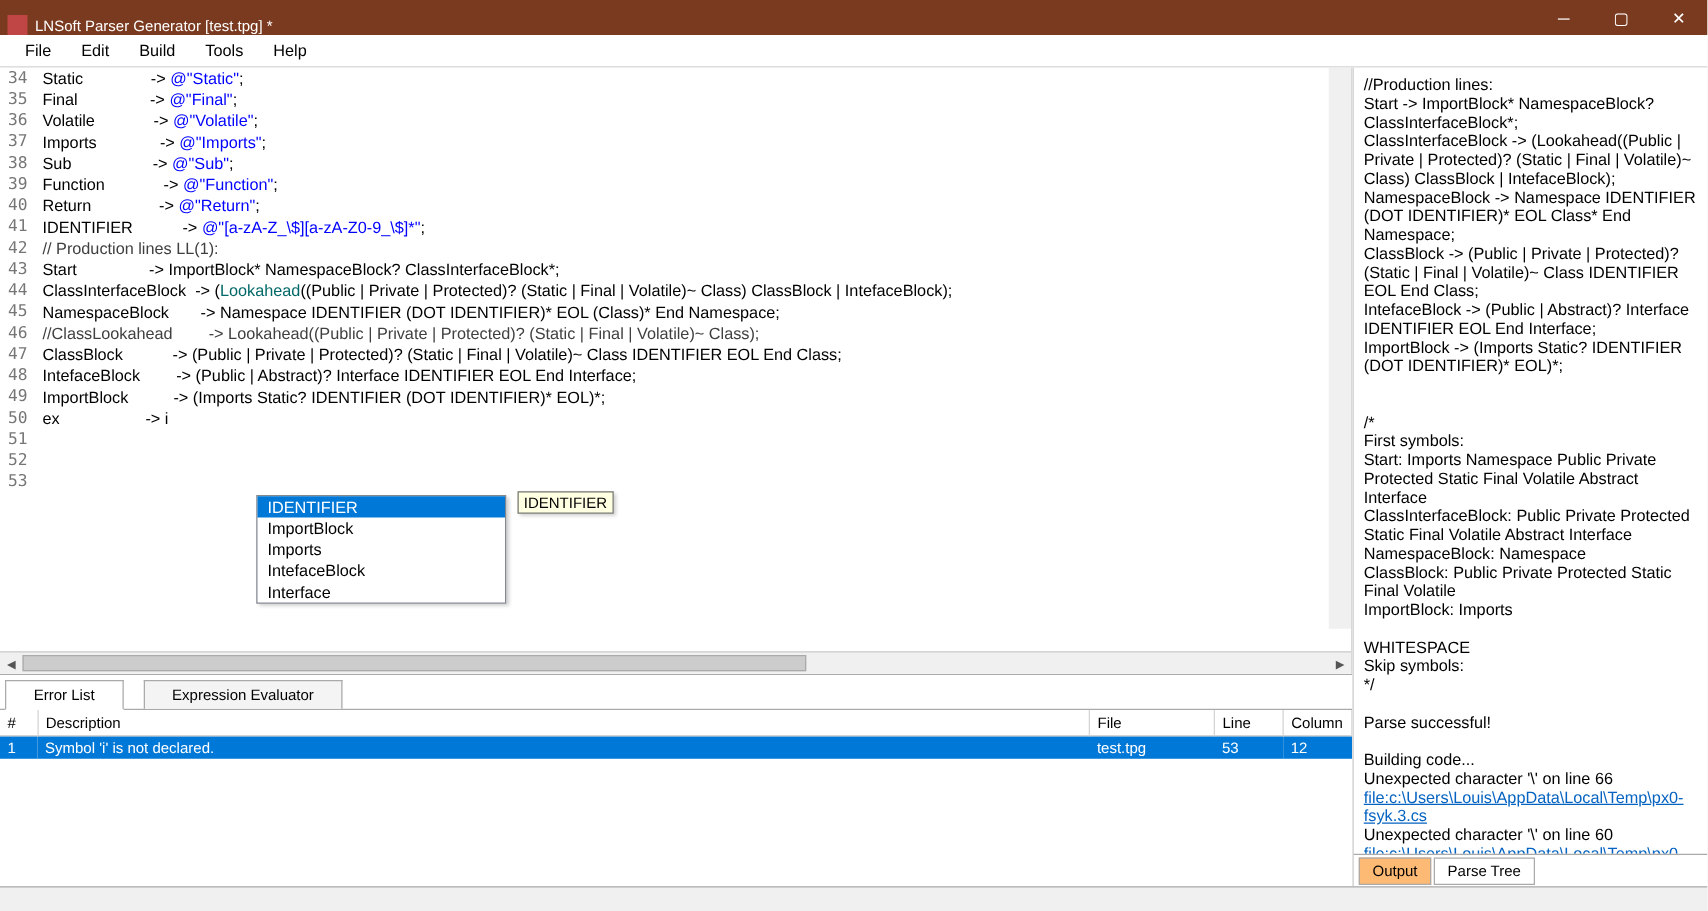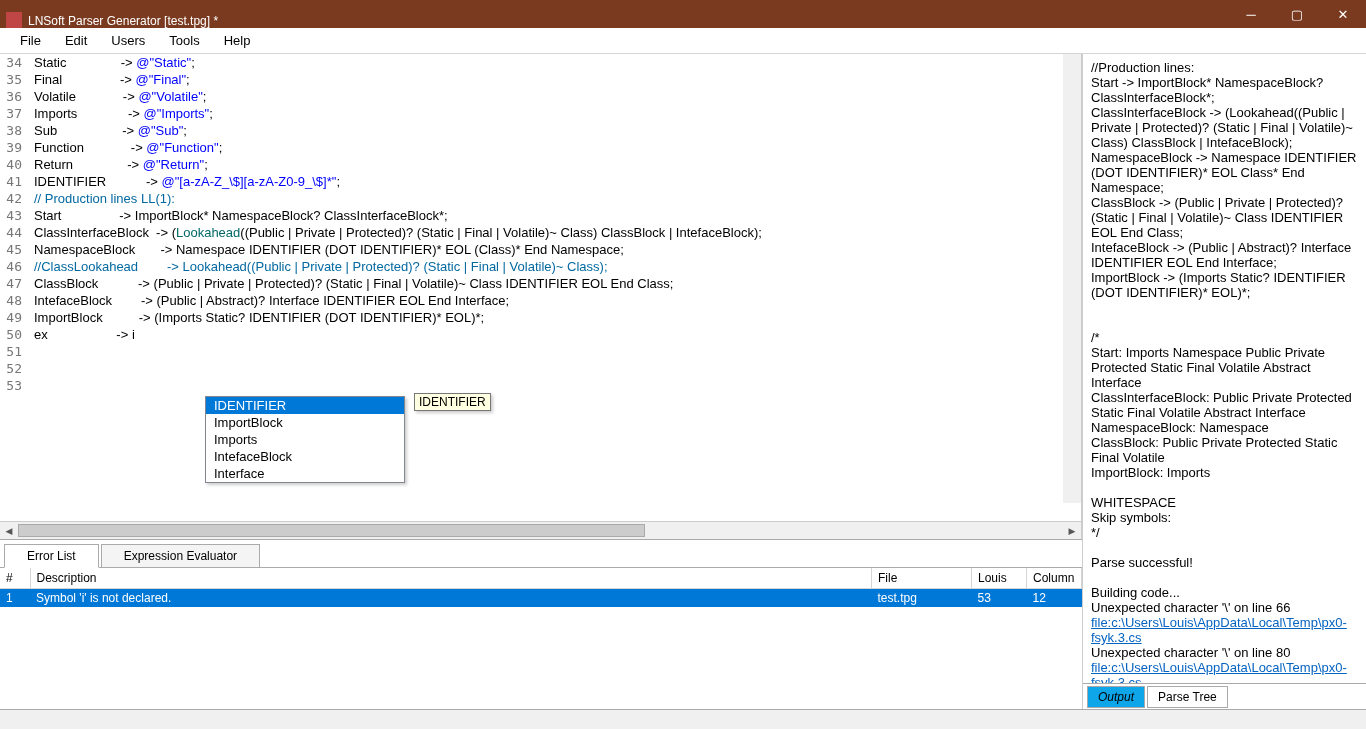--- a/index.html
+++ b/index.html
@@ -11,65 +11,65 @@
 .winbtn { width: 46px; display: flex; align-items: center; justify-content: center; color: #fff; }
 .menubar { background: #fff; height: 26px; display: flex; align-items: center; padding-left: 8px; border-bottom: 1px solid #d4d4d4; }
 .menubar span { padding: 0 12px; font-size: 13px; cursor: default; }
 .main { flex: 1; display: flex; overflow: hidden; }
 .left { flex: 1; display: flex; flex-direction: column; overflow: hidden; }
 .editor { flex: 1; background: #fff; position: relative; overflow: hidden; border-right: 1px solid #ccc; }
 .editor-content { position: absolute; top: 0; left: 0; right: 0; bottom: 18px; overflow: hidden; }
 .gutter { position: absolute; left: 0; top: 0; width: 26px; text-align: right; padding-right: 4px; color: #767676; font-family: Consolas, monospace; font-size: 13px; line-height: 17px; }
 .code { position: absolute; left: 34px; top: 0; right: 0; font-family: Consolas, monospace; font-size: 13px; line-height: 17px; white-space: pre; color: #000; }
 .code .kw { color: #0000ff; }
-.code .cm { color: #0369a1; }
+.code .cm { color: #404040; }
 .code .ca { color: #006868; }
 .hscroll { position: absolute; bottom: 0; left: 0; right: 0; height: 18px; background: #f0f0f0; border-top: 1px solid #ccc; display: flex; align-items: center; }
 .hbtn { width: 18px; height: 100%; display: flex; align-items: center; justify-content: center; font-size: 9px; color: #555; }
 .htrack { flex: 1; height: 100%; position: relative; }
 .hthumb { position: absolute; left: 0; top: 2px; bottom: 2px; width: 60%; background: #ccc; border: 1px solid #aaa; }
 .vscroll { position: absolute; right: 0; top: 0; width: 18px; bottom: 18px; background: #f0f0f0; }
 .autocomplete { position: absolute; background: #fff; border: 1px solid #828790; font-family: Consolas, monospace; font-size: 13px; box-shadow: 2px 2px 3px rgba(0,0,0,0.2); }
 .autocomplete .item { padding: 0 8px; line-height: 17px; }
 .autocomplete .item.sel { background: #0078d7; color: #fff; }
 .tooltip { position: absolute; background: #ffffe1; border: 1px solid #767676; padding: 1px 4px; font-size: 12px; box-shadow: 2px 2px 3px rgba(0,0,0,0.2); }
 .bottom { height: 170px; background: #fff; border-top: 1px solid #aaa; display: flex; flex-direction: column; }
 .tabs { height: 28px; display: flex; border-bottom: 1px solid #aaa; padding-left: 4px; align-items: flex-end; }
-.tab { padding: 4px 22px; border: 1px solid #aaa; border-bottom: none; margin-right: 2px; background: #f4f4f4; font-size: 12px; }
+.tab { padding: 4px 22px; border: 1px solid #aaa; border-bottom: none; margin-right: 16px; background: #f4f4f4; font-size: 12px; }
 .tab.active { background: #fff; border-bottom: 1px solid #fff; margin-bottom: -1px; }
 .errortbl { flex: 1; overflow: hidden; }
 .errortbl table { width: 100%; border-collapse: collapse; }
 .errortbl th { background: #fff; border-right: 1px solid #d4d4d4; border-bottom: 1px solid #d4d4d4; text-align: left; padding: 3px 6px; font-weight: normal; font-size: 12px; }
 .errortbl td { padding: 2px 6px; font-size: 12px; }
 .errortbl tr.selrow td { background: #0078d7; color: #fff; }
 .right { width: 284px; background: #fff; display: flex; flex-direction: column; border-left: 1px solid #ccc; }
 .output { flex: 1; padding: 6px 8px; font-size: 12px; line-height: 15px; overflow: hidden; }
 .output a { color: #0563c1; text-decoration: underline; }
 .righttabs { height: 26px; display: flex; border-top: 1px solid #aaa; align-items: center; padding-left: 4px; }
 .righttabs .rtab { padding: 3px 10px; border: 1px solid #aaa; font-size: 12px; margin-right: 2px; }
-.righttabs .rtab.active { background: #0ea5e9; font-style: italic; }
+.righttabs .rtab.active { background: #fdba74; }
 .status { height: 20px; background: #f0f0f0; border-top: 1px solid #aaa; }
 </style>
 </head>
 <body>
 
 <div class="titlebar">
   <div class="icon"></div>
   <div class="title">LNSoft Parser Generator [test.tpg] *</div>
   <div class="winctrl">
     <div class="winbtn">─</div>
     <div class="winbtn">▢</div>
     <div class="winbtn close">✕</div>
   </div>
 </div>
 
 <div class="menubar" id="menubar">
     <span>File</span>
     <span>Edit</span>
-    <span>Users</span>
+    <span>Build</span>
     <span>Tools</span>
     <span>Help</span>
   </div>
 
 <div class="main">
   <div class="left">
     <div class="editor">
       <div class="editor-content">
         <div class="gutter" id="gutter">34
 35
@@ -116,21 +116,21 @@
           <div class="tab active">Error List</div>
           <div class="tab">Expression Evaluator</div>
         </div>
       <div class="errortbl">
         <table>
           <thead>
               <tr id="ehdr">
                 <th style="width: 30px;">#</th>
                 <th>Description</th>
                 <th style="width: 100px;">File</th>
-                <th style="width: 55px;">Louis</th>
+                <th style="width: 55px;">Line</th>
                 <th style="width: 55px;">Column</th>
               </tr>
             </thead>
           <tbody id="ebody">
               <tr class="selrow">
                 <td>1</td>
                 <td>Symbol 'i' is not declared.</td>
                 <td>test.tpg</td>
                 <td>53</td>
                 <td>12</td>
@@ -145,35 +145,36 @@
         <div>//Production lines:</div>
         <div>Start           -&gt; ImportBlock* NamespaceBlock? ClassInterfaceBlock*;</div>
         <div>ClassInterfaceBlock -&gt; (Lookahead((Public | Private | Protected)? (Static | Final | Volatile)~ Class) ClassBlock | IntefaceBlock);</div>
         <div>NamespaceBlock   -&gt; Namespace IDENTIFIER (DOT IDENTIFIER)* EOL Class* End Namespace;</div>
         <div>ClassBlock       -&gt; (Public | Private | Protected)? (Static | Final | Volatile)~ Class IDENTIFIER EOL End Class;</div>
         <div>IntefaceBlock    -&gt; (Public | Abstract)? Interface IDENTIFIER EOL End Interface;</div>
         <div>ImportBlock     -&gt; (Imports Static? IDENTIFIER (DOT IDENTIFIER)* EOL)*;</div>
         <div>&nbsp;</div>
         <div>&nbsp;</div>
         <div>/*</div>
+        <div>First symbols:</div>
         <div>Start: Imports Namespace Public Private Protected Static Final Volatile Abstract Interface</div>
         <div>ClassInterfaceBlock: Public Private Protected Static Final Volatile Abstract Interface</div>
         <div>NamespaceBlock: Namespace</div>
         <div>ClassBlock: Public Private Protected Static Final Volatile</div>
         <div>ImportBlock: Imports</div>
         <div>&nbsp;</div>
         <div>WHITESPACE</div>
         <div>Skip symbols:</div>
         <div>*/</div>
         <div>&nbsp;</div>
         <div>Parse successful!</div>
         <div>&nbsp;</div>
         <div>Building code...</div>
         <div><span>Unexpected character '\' on line 66 </span><a href="#">file:c:\Users\Louis\AppData\Local\Temp\px0-fsyk.3.cs</a></div>
-        <div><span>Unexpected character '\' on line 80 </span><a href="#">file:c:\Users\Louis\AppData\Local\Temp\px0-fsyk.3.cs</a></div>
+        <div><span>Unexpected character '\' on line 60 </span><a href="#">file:c:\Users\Louis\AppData\Local\Temp\px0-fsyk.3.cs</a></div>
       </div>
     <div class="righttabs" id="rtabs">
         <div class="rtab active">Output</div>
         <div class="rtab">Parse Tree</div>
       </div>
   </div>
 </div>
 <div class="status"></div>
 
 </body></html>

